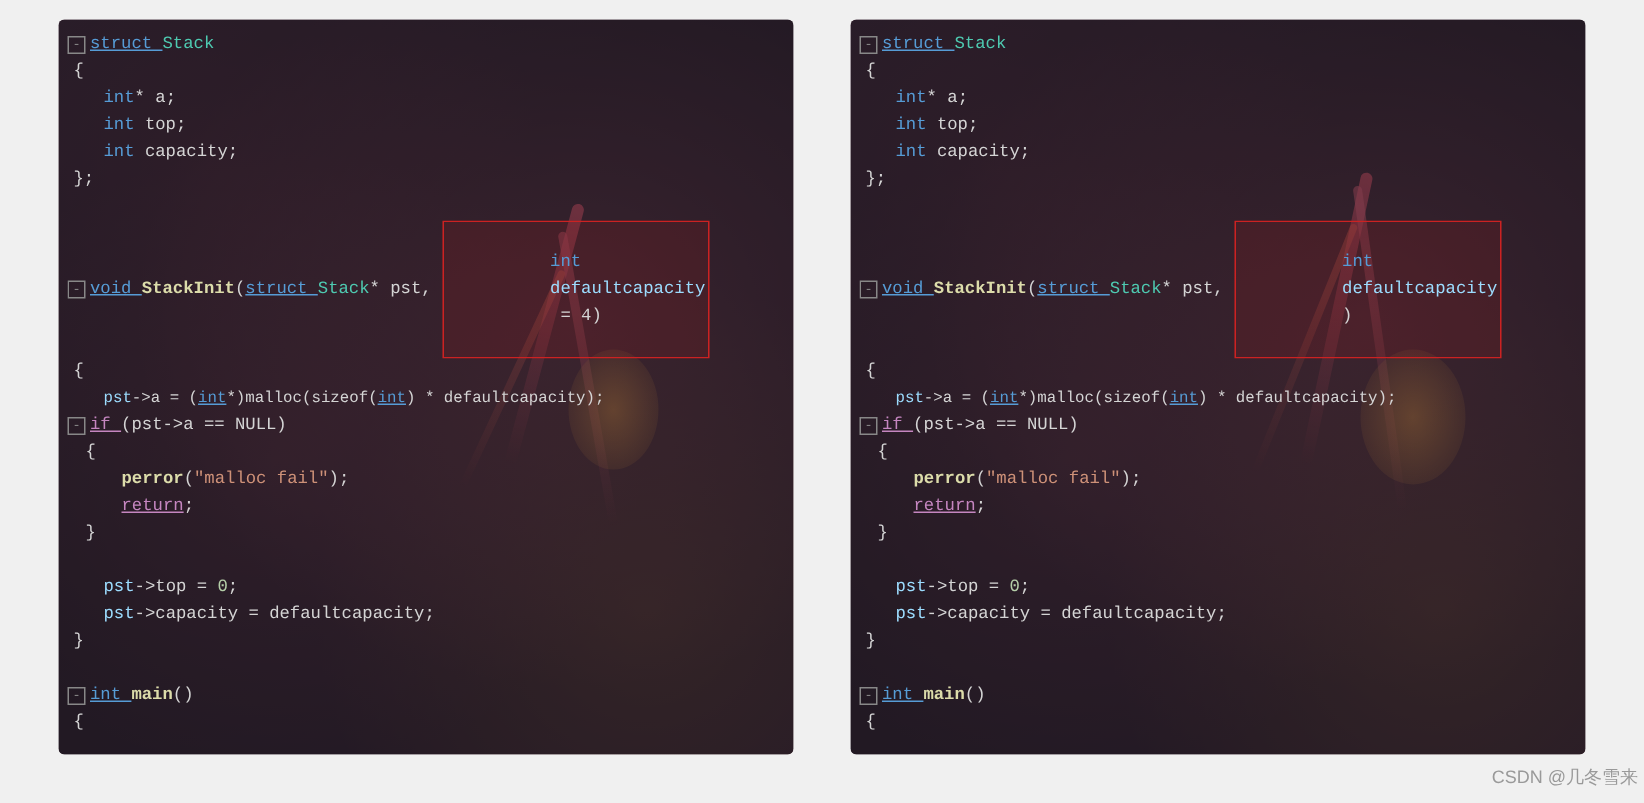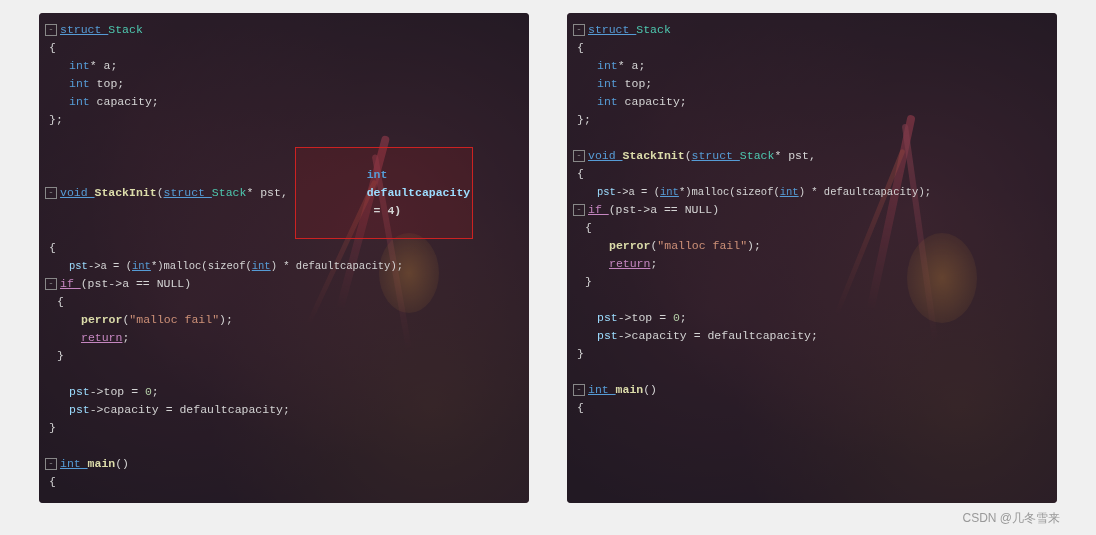--- a/index.html
+++ b/index.html
@@ -84,21 +84,20 @@
     .kw-string { color: #ce9178; }
     .kw-num { color: #b5cea8; }
     .kw-type { color: #569cd6; }
     .kw-white { color: #d4d4d4; }
     .kw-purple { color: #c586c0; text-decoration: underline; }
     .highlight-box {
       display: inline;
       border: 1.5px solid #cc2222;
       background: rgba(180, 30, 30, 0.15);
       padding: 0 2px;
-      font-weight: bold;
     }
     .csdn-badge {
       position: absolute;
       bottom: 8px;
       right: 20px;
       font-size: 12px;
       color: #999;
       font-family: Arial, sans-serif;
     }
   </style>
@@ -239,20 +238,25 @@
       <div class="code-line">&nbsp;</div>
 
       <div class="code-line" style="flex-wrap:nowrap;overflow:hidden;">
         <span class="fold-icon">-</span>
         <span class="kw-blue">void </span>
         <span class="kw-yellow">StackInit</span>
         <span class="kw-white">(</span>
         <span class="kw-blue">struct </span>
         <span class="kw-green">Stack</span>
         <span class="kw-white">* pst, </span>
+        <span class="highlight-box">
+          <span class="kw-type">int </span>
+          <span class="kw-cyan">defaultcapacity</span>
+          <span class="kw-white">)</span>
+        </span>
       </div>
       <div class="code-line">
         <span style="padding-left:4px;">{</span>
       </div>
       <div class="code-line indent2" style="font-size:10.5px;">
         <span class="kw-cyan">pst</span><span class="kw-white">-&gt;a = (</span><span class="kw-blue">int</span><span class="kw-white">*)malloc(sizeof(</span><span class="kw-blue">int</span><span class="kw-white">) * defaultcapacity);</span>
       </div>
       <div class="code-line">
         <span class="fold-icon">-</span>
         <span class="kw-purple">if </span>
@@ -290,16 +294,16 @@
       </div>
       <div class="code-line">
         <span style="padding-left:4px;">{</span>
       </div>
       <div class="code-line">&nbsp;</div>
 
     </div>
 
   </div>
 
-  <div class="csdn-badge" style="position:fixed;bottom:8px;right:36px;">
+  <div class="csdn-badge" style="position:fixed;bottom:8px;right:4px;">
     <span>CSDN @几冬雪来</span>
   </div>
 </div>
 
 </body></html>

